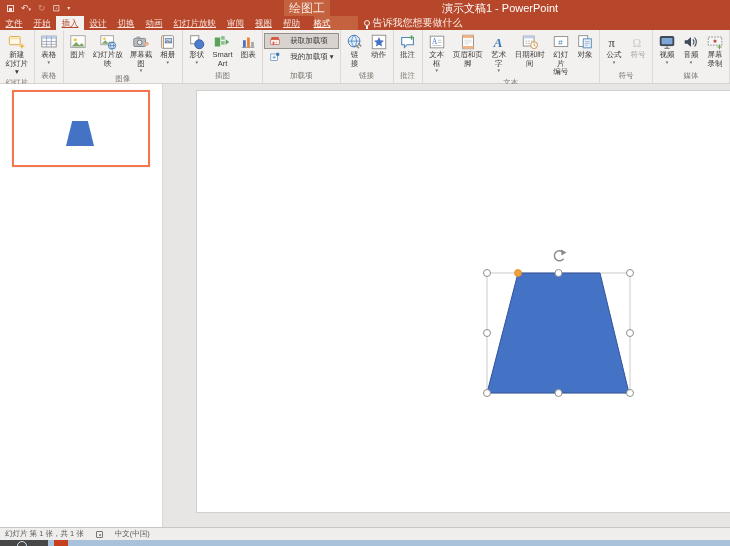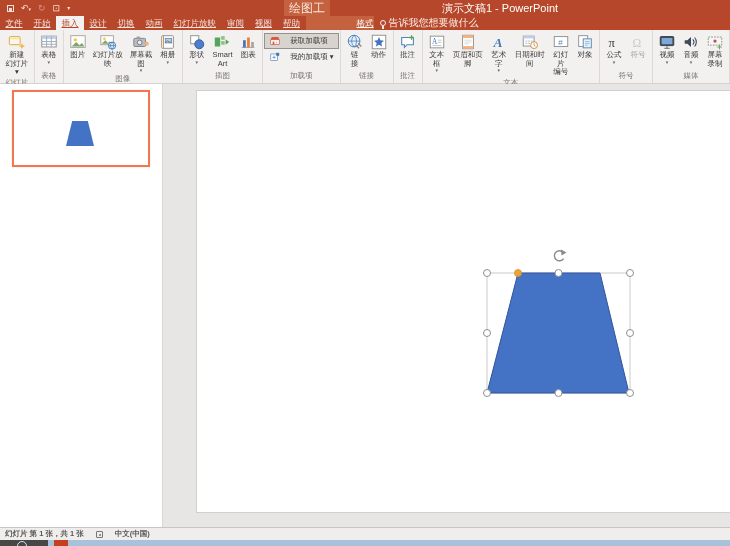--- a/index.html
+++ b/index.html
@@ -26,21 +26,21 @@
   }
   .wtitle { position:absolute; left:500px; transform:translateX(-50%); font-size:11px; color:#fff; white-space:nowrap; }
   
   .tabrow {
     position:absolute; top:16px; left:0; right:0; height:14px;
     background:#B7472A; display:flex; align-items:stretch;
     font-size:8.5px; color:#F5E3DC;
   }
   .tab { padding:0 5.5px; line-height:14px; white-space:nowrap; cursor:default;text-decoration:underline; }
   .tab.selected { background:#F3F1EF; color:#B7472A; }
-  .tab.context { background:#C4613E; color:#FFFFFF; width:68px; text-align:right; padding:0; }
+  .tab.context { background:#C4613E; color:#FFFFFF; width:44px; text-align:left; padding:0;margin-left:8px; }
   .tellme { display:flex; align-items:center; gap:3px; padding:0 6px; font-size:10px; color:#FBEFEA; }
   .bulb { width:6px; height:6px; border:1px solid #FBEFEA; border-radius:50%; position:relative; display:inline-block; }
   .bulb::after { content:""; position:absolute; left:1.5px; top:5px; width:1.5px; height:2.5px; background:#FBEFEA; }
   
   .ribbon {
     position:absolute; top:30px; left:0; right:0; height:54px;
     background:#F3F1EF; border-bottom:1px solid #D5D1CD;
     display:flex; align-items:stretch;
   }
   .rgroup { display:flex; flex-direction:column; border-right:1px solid #DDD9D5; }
@@ -78,21 +78,21 @@
   .slide {
     position:absolute; left:32px; top:6px; width:534px; height:423px;
     background:#fff; border:1px solid #D2D0CE; border-right:none;
   }
   .shape-svg { position:absolute; left:460px; top:240px; width:220px; height:170px; }
   
   .statusbar {
     position:absolute; left:0; right:0; bottom:6px; height:13px;
     background:#F0EEEC; border-top:1px solid #C8C6C4;
     display:flex; align-items:center; gap:12px; padding-left:5px;
-    font-size:7.5px; color:#5A5856;font-weight:bold;
+    font-size:7.5px; color:#5A5856;
   }
   .acc-icon { width:7px; height:7px; border:1px solid #777; border-radius:1px; position:relative; display:inline-block; }
   .acc-icon::after { content:""; position:absolute; left:2px; top:2px; width:2px; height:2px; background:#777; border-radius:50%; }
   
   .taskbar { position:absolute; left:0; right:0; bottom:0; height:6px; background:#A9C2DC; overflow:hidden; }
   .tb-dark { position:absolute; left:0; top:0; width:48px; height:6px; background:#474747; }
   .tb-circle { position:absolute; left:17px; top:1px; width:10px; height:10px; border:1px solid #CFE4F2; border-radius:50%; }
   .tb-ppt { position:absolute; left:54px; top:0; width:14px; height:6px; background:#C4401F; }
 </style>
 </head>

